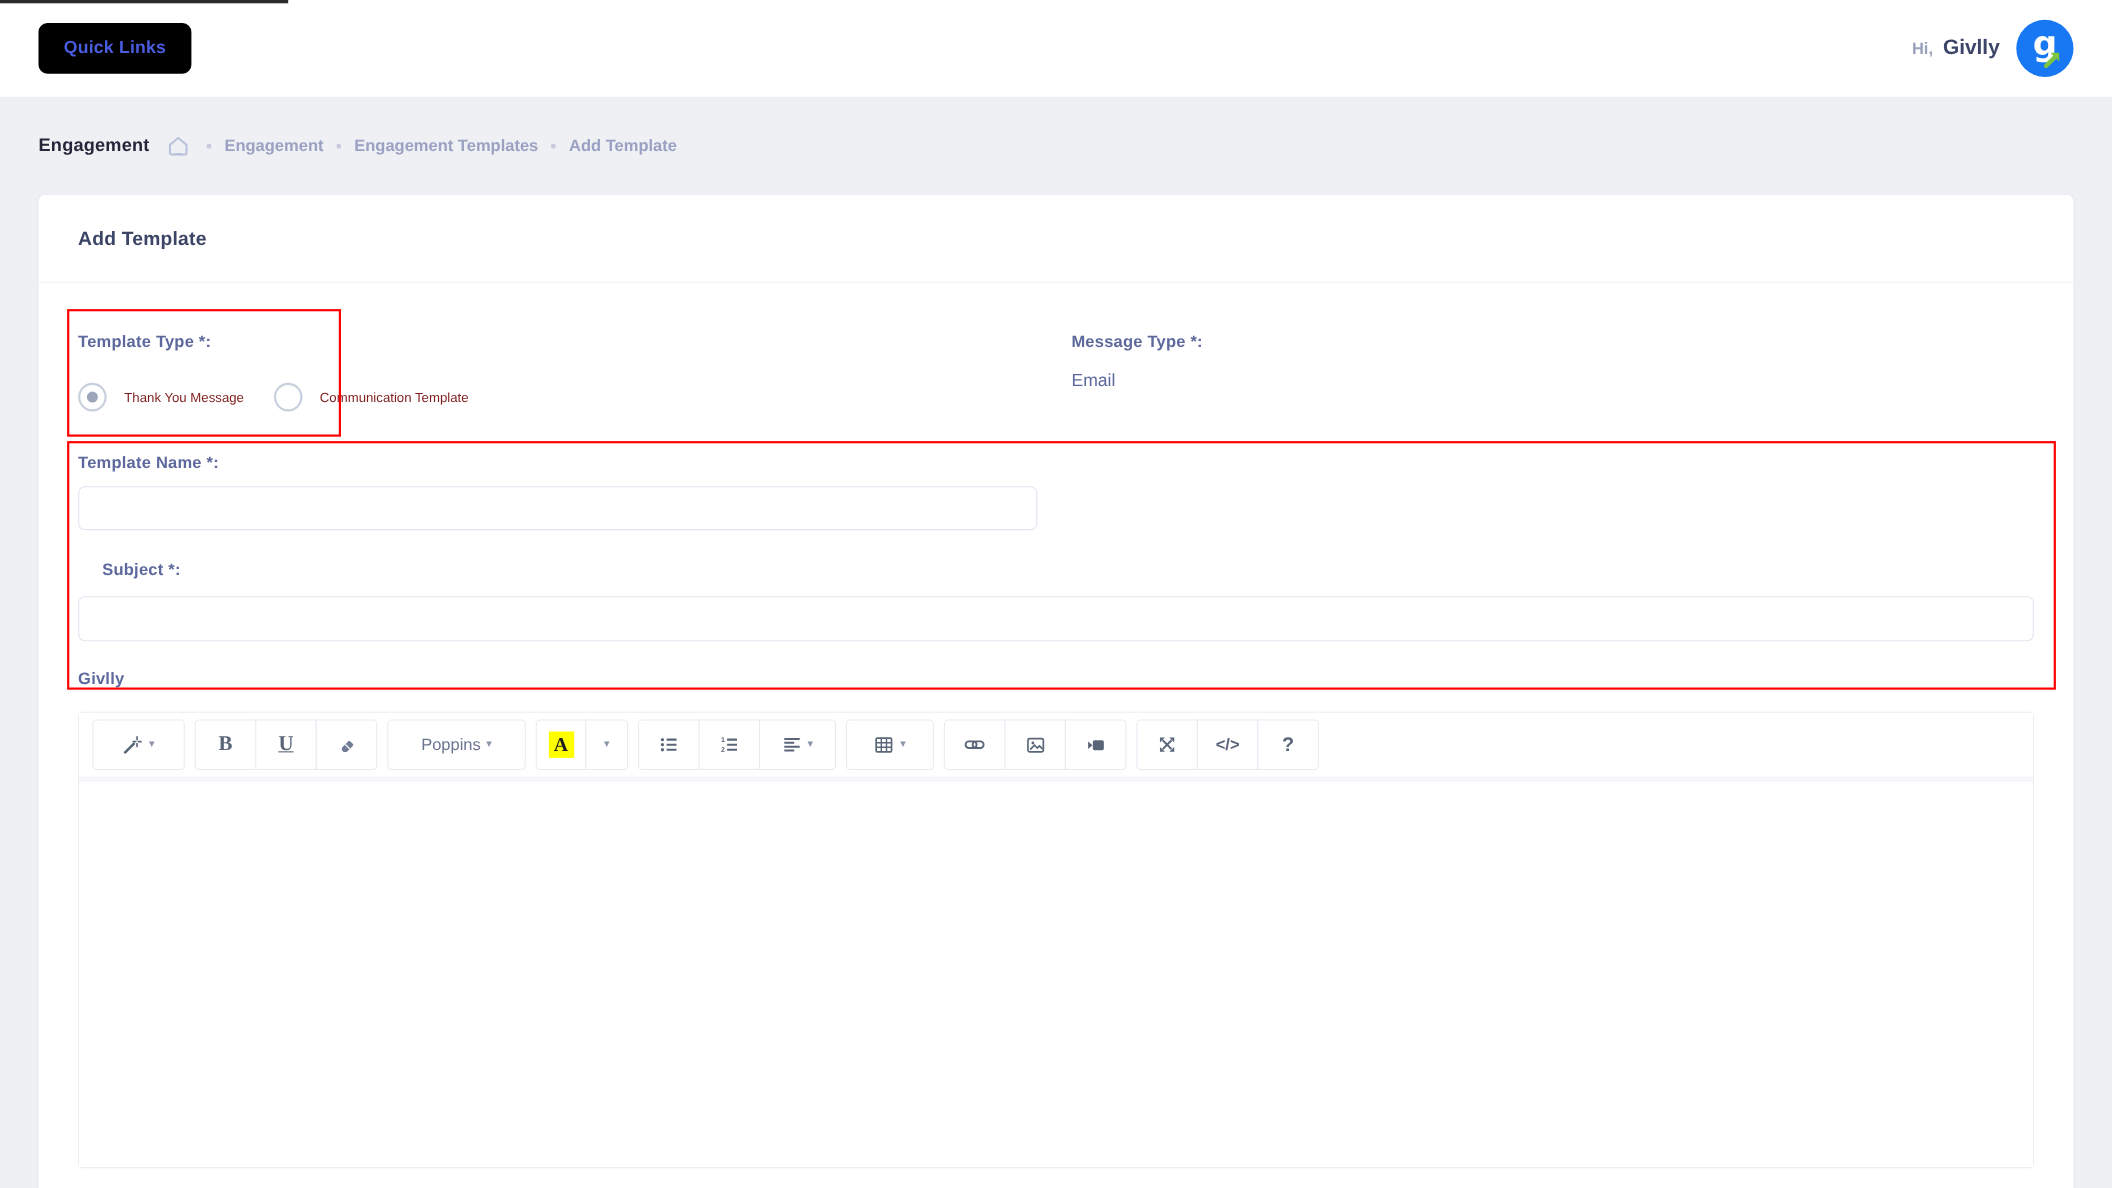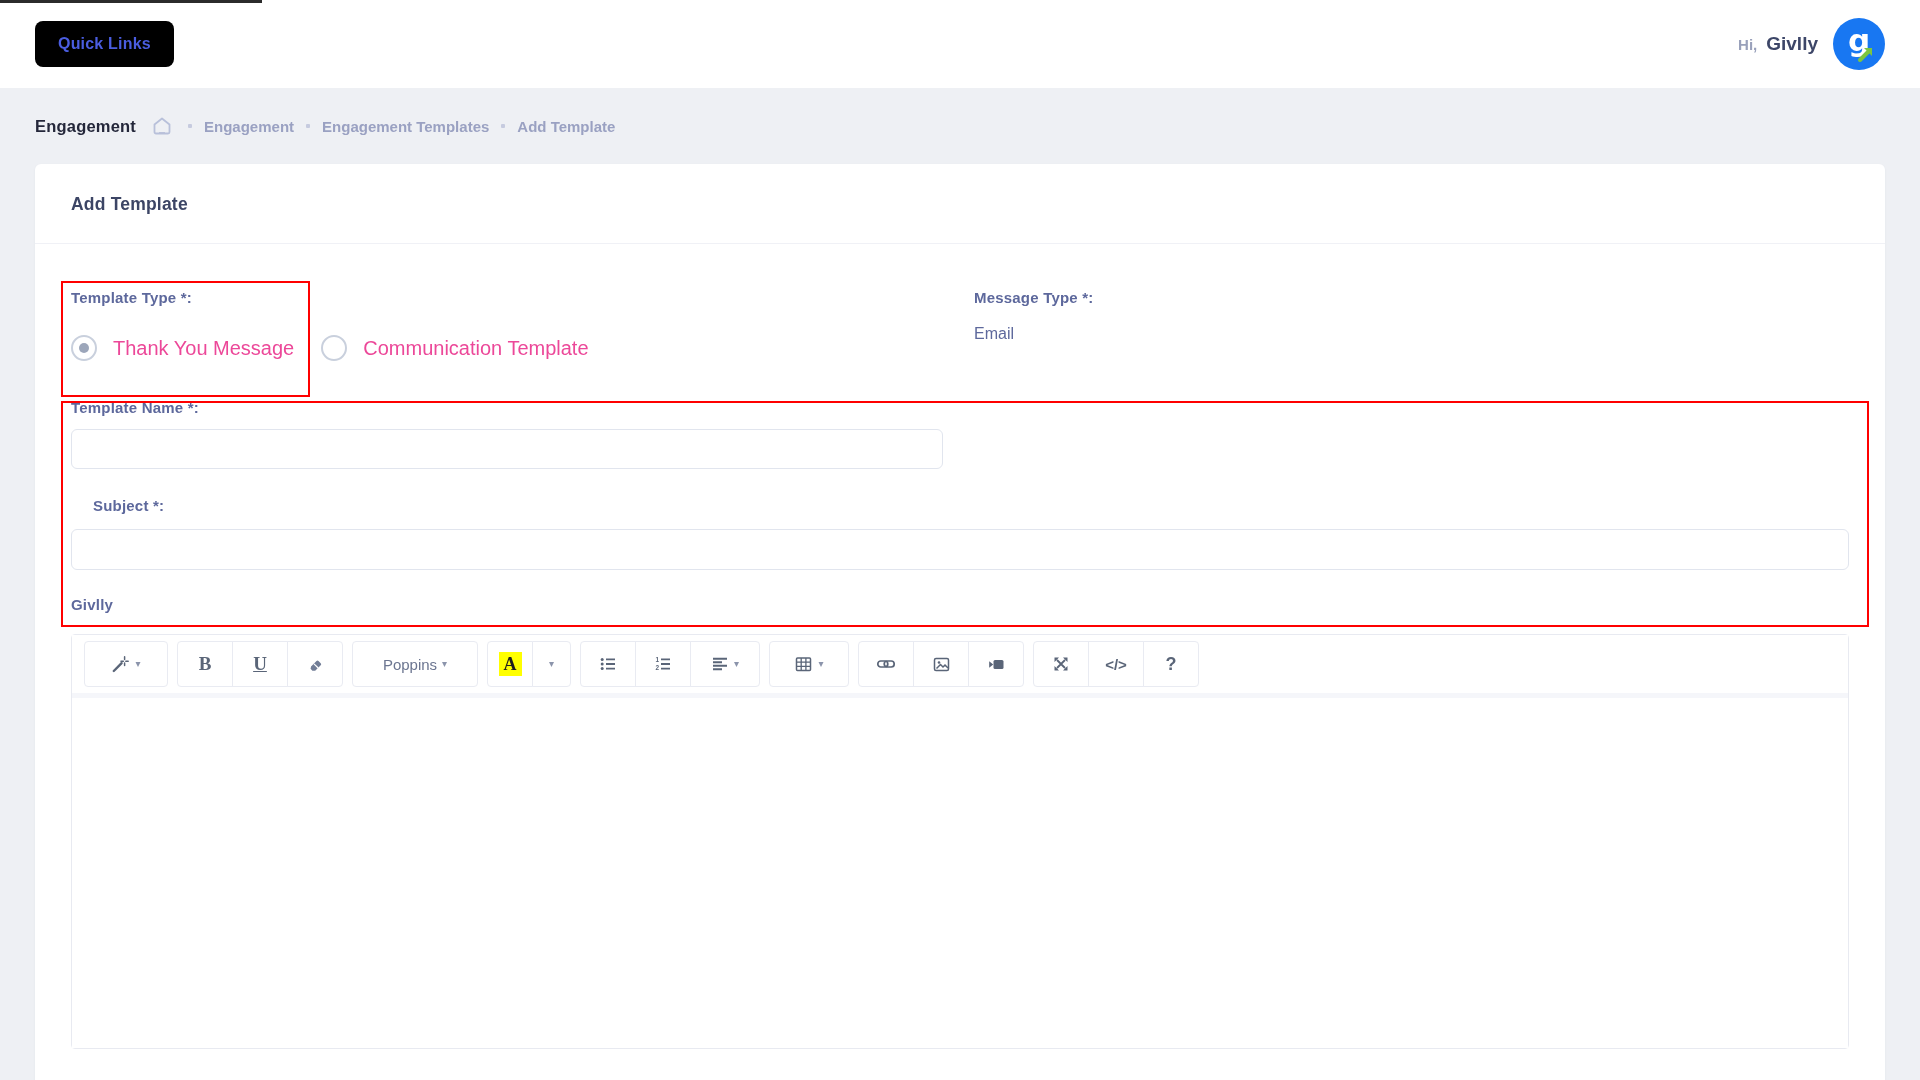--- a/index.html
+++ b/index.html
@@ -33,21 +33,21 @@
     position:relative; cursor:pointer; margin-left:6px;
   }
   .avatar .g-letter {
     color:#ffffff; font-weight:700; font-size:31px; line-height:1;
     margin-top:-7px; font-family:"DejaVu Sans", sans-serif;
   }
   .avatar svg { position:absolute; right:11px; bottom:8px; }
 
   
   .breadcrumb-strip {
-    height:76px; display:flex; align-items:center; padding:0 35px; gap:14px;
+    height:89px; display:flex; align-items:center; padding:0 35px; gap:14px;
   }
   .page-title { font-size:16.5px; font-weight:700; color:#24273a; letter-spacing:.2px; }
   .crumb-home { display:flex; align-items:center; cursor:pointer; }
   .crumbs { display:flex; align-items:center; gap:12px; }
   .crumb { color:#9aa1c2; font-size:15px; font-weight:600; }
   .crumb.link { cursor:pointer; }
   .crumb-sep { width:4px; height:4px; background:#c6cbdf; display:inline-block; border-radius:1px; }
 
   
   .card {
@@ -65,21 +65,21 @@
   .row-types { display:grid; grid-template-columns:903px 1fr; padding-top:45px; }
   .radio-row { display:flex; align-items:center; gap:27px; margin-top:26px; height:30px; }
   .radio-option { display:flex; align-items:center; gap:16px; cursor:pointer; }
   .radio-circle {
     width:26px; height:26px; border-radius:50%; background:#fff;
     border:2px solid #c9d0dd; display:flex; align-items:center; justify-content:center;
     flex:0 0 auto;
   }
   .radio-dot { width:10px; height:10px; border-radius:50%; background:#9ca6ba; display:none; }
   .radio-option.checked .radio-dot { display:block; }
-  .radio-label { color:#ec4899; font-size:20px; font-weight:500; }
+  .radio-label { color:#7f1d1d; font-size:12px; font-weight:500; }
   .message-type-value { margin-top:18px; color:#5d689c; font-size:16px; font-weight:500; }
 
   
   .lbl-template-name { display:block; margin-top:36px; }
   .text-input {
     display:block; margin-top:13px; height:40px;
     border:1px solid #e1e5ee; border-radius:6px; background:#fff;
     font-family:"Liberation Sans", sans-serif; font-size:15px; color:#3d4668;
     padding:0 12px; outline:none;
   }

